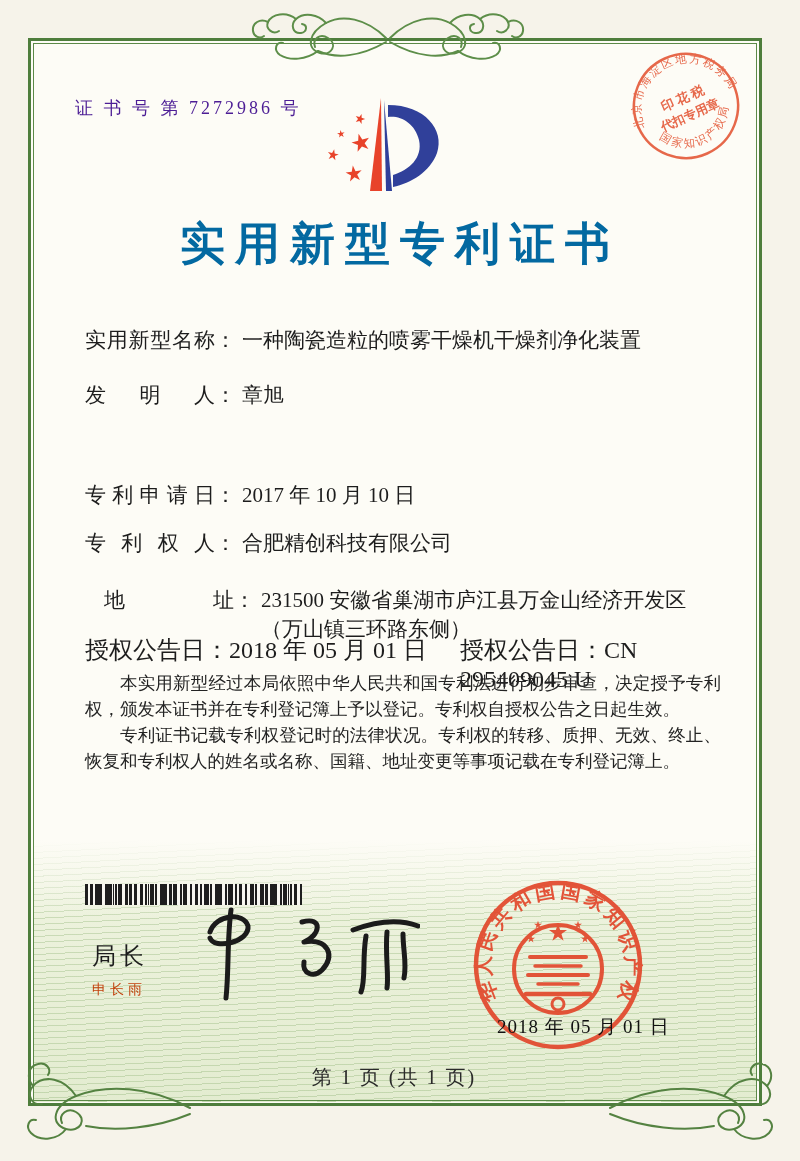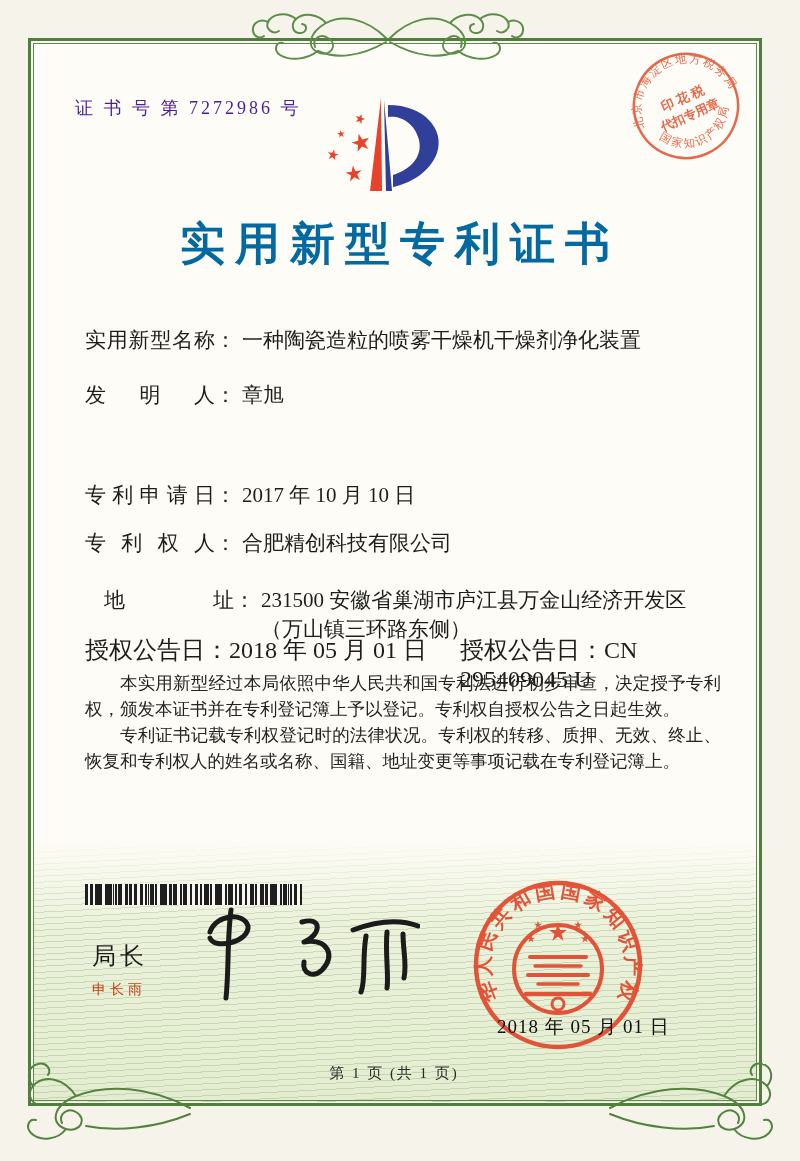--- a/index.html
+++ b/index.html
@@ -31,21 +31,21 @@
     background-image:
       repeating-linear-gradient(90deg,#1e1e1e 0 2px,rgba(0,0,0,0) 2px 5px),
       repeating-linear-gradient(90deg,#1e1e1e 0 1px,rgba(0,0,0,0) 1px 7px),
       repeating-linear-gradient(90deg,#1e1e1e 0 3px,rgba(0,0,0,0) 3px 11px);}
   .signer-title{left:92px;top:940px;font-size:24px;letter-spacing:4px;color:#1d1d1d;}
   .signer-name{left:92px;top:981px;font-size:14px;letter-spacing:4px;color:#c2410c;}
   .signature{left:190px;top:898px;z-index:11;}
   .seal-cnipa{left:458px;top:865px;z-index:11;}
   .seal-tax{left:626px;top:46px;z-index:11;transform:rotate(-24deg);}
   .issue-date{left:497px;top:1014px;font-size:19px;letter-spacing:1px;color:#111;z-index:12;}
-  .footer{left:30px;top:1064px;width:728px;text-align:center;font-size:15px;letter-spacing:2px;color:#2a2a2a;}
+  .footer{left:30px;top:1064px;width:728px;text-align:center;font-size:20px;letter-spacing:2px;color:#2a2a2a;}
   svg text{font-family:"Liberation Serif","DejaVu Serif",serif;}
 </style>
 </head>
 <body>
 
 <div class="page">
 
   <div class="inner-bg"></div>
   <div class="guilloche"></div>
 

